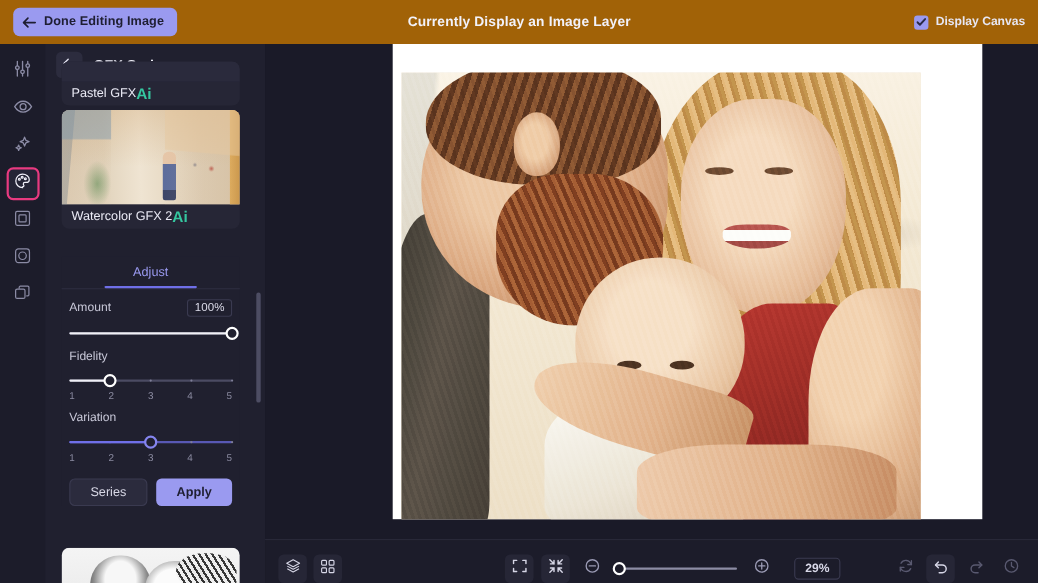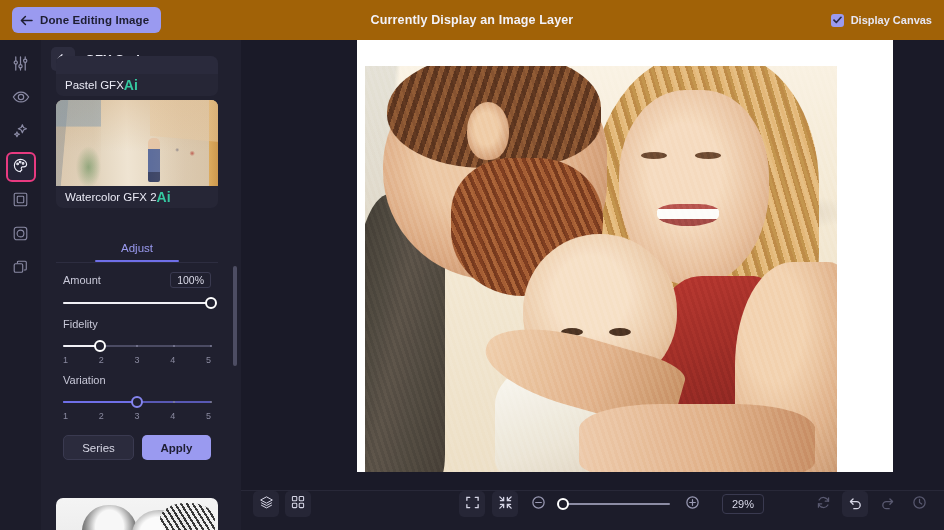--- a/index.html
+++ b/index.html
@@ -333,21 +333,21 @@
   .a-strokes {
     position: absolute; inset: 0;
     background: repeating-linear-gradient(72deg, rgba(255,255,255,.05) 0 3px, rgba(0,0,0,.035) 3px 6px);
     mix-blend-mode: overlay;
   }
 
   
   .bottom {
     position: absolute; left: 241px; bottom: 0; width: 703px; height: 40px;
     background: #1c1c2a; border-top: 1px solid #282838;
-    display: flex; align-items: flex-start;
+    display: flex; align-items: flex-end; font-weight: bold;
   }
   .b-btn {
     width: 26px; height: 26px; border-radius: 5px;
     display: flex; align-items: center; justify-content: center;
     color: #9a9ab4; cursor: pointer; flex: none;
   }
   .b-btn.boxed { background: #262636; color: #d6d6e6; }
   .b-btn.dim { color: #595970; }
   .left-tools { display: flex; gap: 6px; margin-left: 12px; }
   .center-tools { position: absolute; left: 218px; display: flex; align-items: center; gap: 7px; }

